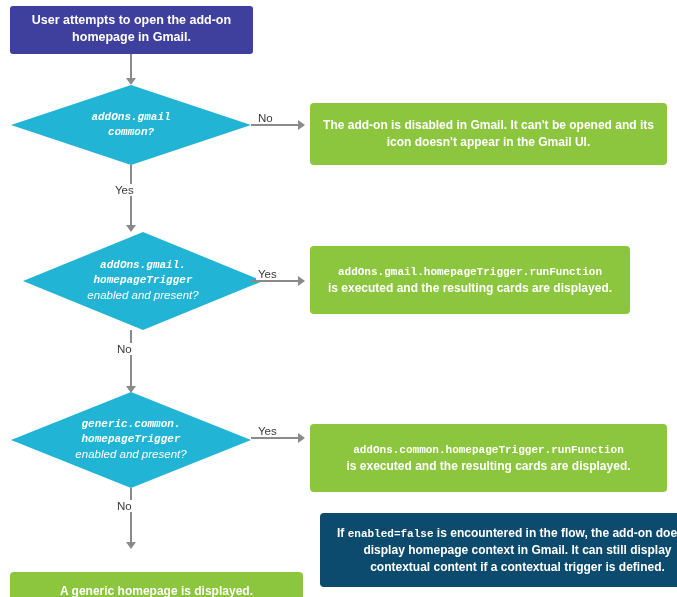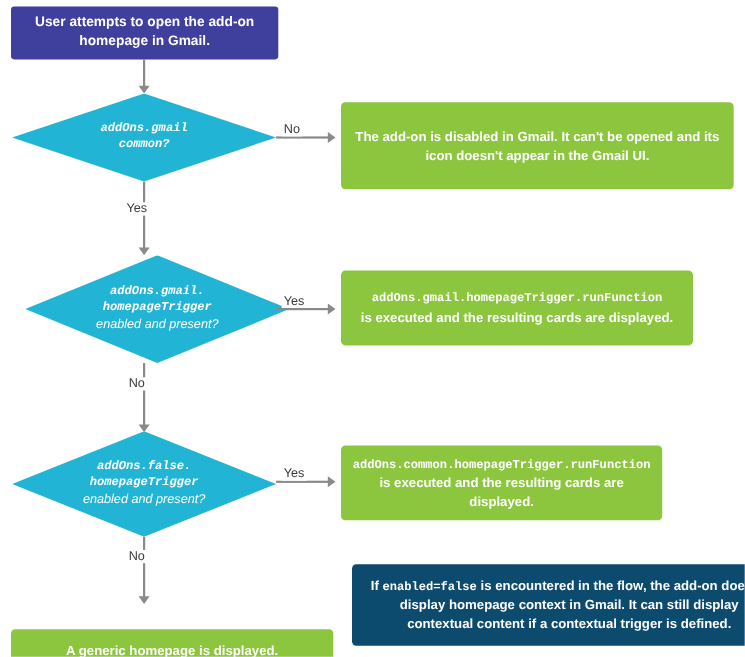--- a/index.html
+++ b/index.html
@@ -148,21 +148,21 @@
     <div class="label">
       <div class="mono">addOns.gmail</div>
       <div class="mono">common?</div>
     </div>
   </div>
 
   <div class="conn h" style="left:251px; top:124px; width:48px;"></div>
   <div class="arrow right" style="left:298px; top:120px;"></div>
   <div class="edge-label" style="left:256px; top:112px;">No</div>
 
-  <div class="node result-box" style="left:310px; top:93px; width:357px; height:79px;">
+  <div class="node result-box" style="left:310px; top:103px; width:357px; height:62px;">
     <span>The add-on is disabled in Gmail. It can't be opened and its icon doesn't appear in the Gmail UI.</span>
   </div>
 
   <div class="conn v" style="left:130px; top:165px; height:62px;"></div>
   <div class="arrow down" style="left:126px; top:225px;"></div>
   <div class="edge-label" style="left:113px; top:184px;">Yes</div>
 
   <div class="node diamond" style="left:23px; top:232px; width:240px; height:98px;">
     <div class="shape"></div>
     <div class="label">
@@ -184,31 +184,31 @@
     </span>
   </div>
 
   <div class="conn v" style="left:130px; top:330px; height:58px;"></div>
   <div class="arrow down" style="left:126px; top:386px;"></div>
   <div class="edge-label" style="left:115px; top:343px;">No</div>
 
   <div class="node diamond" style="left:11px; top:392px; width:240px; height:96px;">
     <div class="shape"></div>
     <div class="label">
-      <div class="mono">addOns.false.</div>
+      <div class="mono">generic.common.</div>
       <div class="mono">homepageTrigger</div>
       <div>enabled and present?</div>
     </div>
   </div>
 
   <div class="conn h" style="left:251px; top:437px; width:48px;"></div>
   <div class="arrow right" style="left:298px; top:433px;"></div>
   <div class="edge-label" style="left:256px; top:425px;">Yes</div>
 
-  <div class="node result-box" style="left:310px; top:405px; width:292px; height:68px;">
+  <div class="node result-box" style="left:310px; top:424px; width:357px; height:68px;">
     <span>
       <span class="mono">addOns.common.homepageTrigger.runFunction</span>
       <br>
       <span>is executed and the resulting cards are displayed.</span>
     </span>
   </div>
 
   <div class="conn v" style="left:130px; top:488px; height:56px;"></div>
   <div class="arrow down" style="left:126px; top:542px;"></div>
   <div class="edge-label" style="left:115px; top:500px;">No</div>

